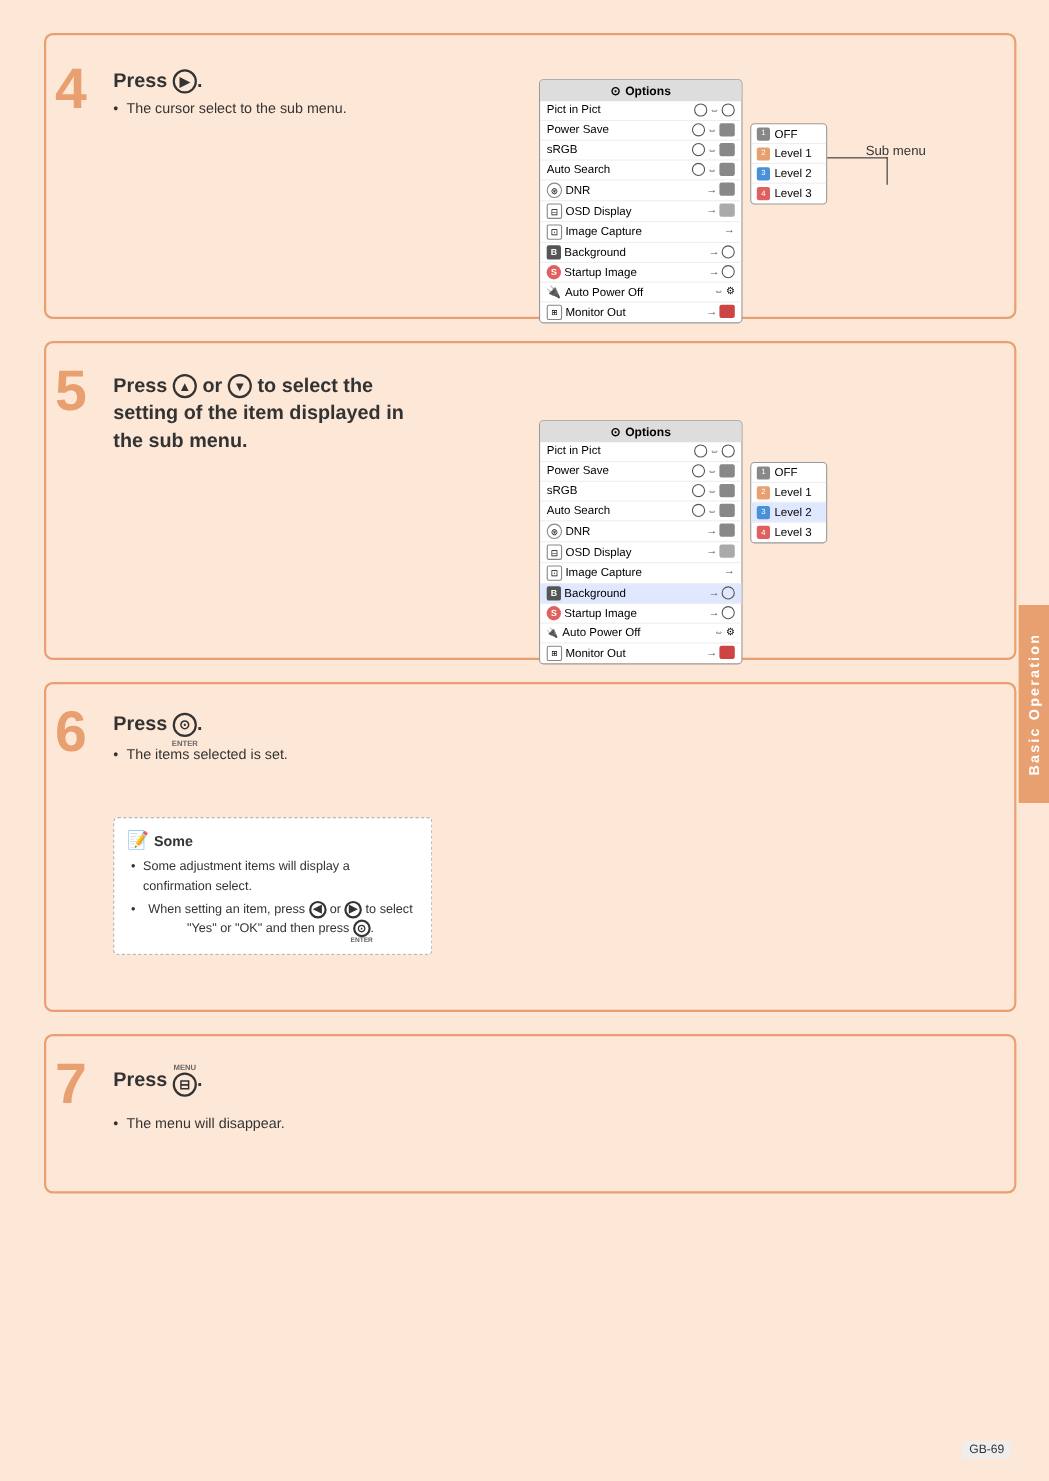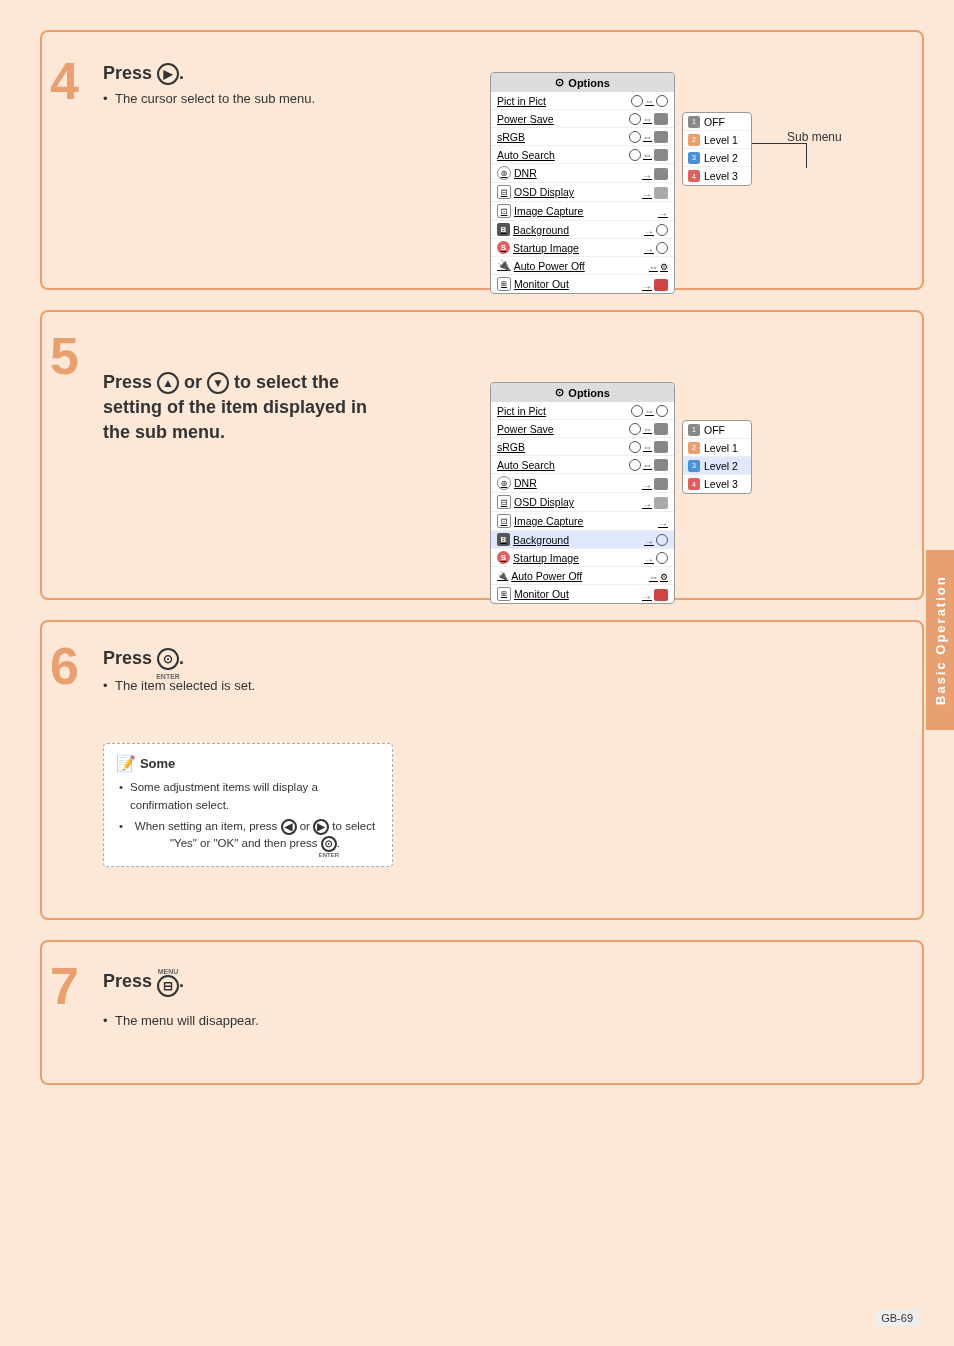--- a/index.html
+++ b/index.html
@@ -125,25 +125,24 @@
       font-weight: bold;
       border-radius: 3px 3px 0 0;
       display: flex;
       align-items: center;
       justify-content: center;
       gap: 4px;
     }
 
     .options-row {
       display: flex;
-      align-items: flex-end;
+      align-items: flex-start;
       padding: 2px 6px;
       border-bottom: 1px solid #eee;
       min-height: 18px;
-      text-decoration: underline;
     }
     .options-row:last-child { border-bottom: none; }
 
     .row-label {
       flex: 1;
       display: flex;
       align-items: center;
       gap: 3px;
       font-size: 10.5px;
     }
@@ -431,21 +430,21 @@
   </div>
 </div>
 
 <div style="position:absolute; top:143px; left:752px; width:55px; height:1px; background:#333;"></div>
 <div style="position:absolute; top:143px; left:806px; width:1px; height:25px; background:#333;"></div>
 <div class="sub-menu-label-text" style="top:130px; left:760px;margin-left:27px;">Sub menu</div>
 
 <div class="step-container step5">
   <div class="step-number">5</div>
   <div class="step-content">
-    <div class="step-title" style="max-width:280px;line-height:1.4;margin-top:32px;">
+    <div class="step-title" style="max-width:280px;line-height:1.4;">
       Press <span class="btn-circle">▲</span>
       or <span class="btn-circle">▼</span>
       
       to select the setting of the item displayed in the sub menu.
     </div>
   </div>
 </div>
 
 <div class="options-panel options-panel-2">
   <div class="options-header">
@@ -581,21 +580,21 @@
     <span>Level 3</span>
   </div>
 </div>
 
 <div class="step-container step6">
   <div class="step-number">6</div>
   <div class="step-content">
     <div class="step-title">
       Press <span class="btn-circle" style="position:relative;">⊙<span style="position:absolute;bottom:-12px;left:50%;transform:translateX(-50%);font-size:7px;color:#666;white-space:nowrap;">ENTER</span></span>.
     </div>
-    <div class="step-bullet" style="margin-top:8px;">The item selected is set.</div>
+    <div class="step-bullet" style="margin-top:8px;">The items selected is set.</div>
 
     <div class="note-box">
       <div class="note-title">
         <span style="font-size:16px;">📝</span>
         <span>Some</span>
       </div>
       <div class="note-bullet">Some adjustment items will display a confirmation select.</div>
       <div class="note-bullet" style="margin-top:4px;text-align:center;">
         When setting an item, press
         <span class="btn-circle" style="width:16px;height:16px;font-size:10px;">◀</span>

